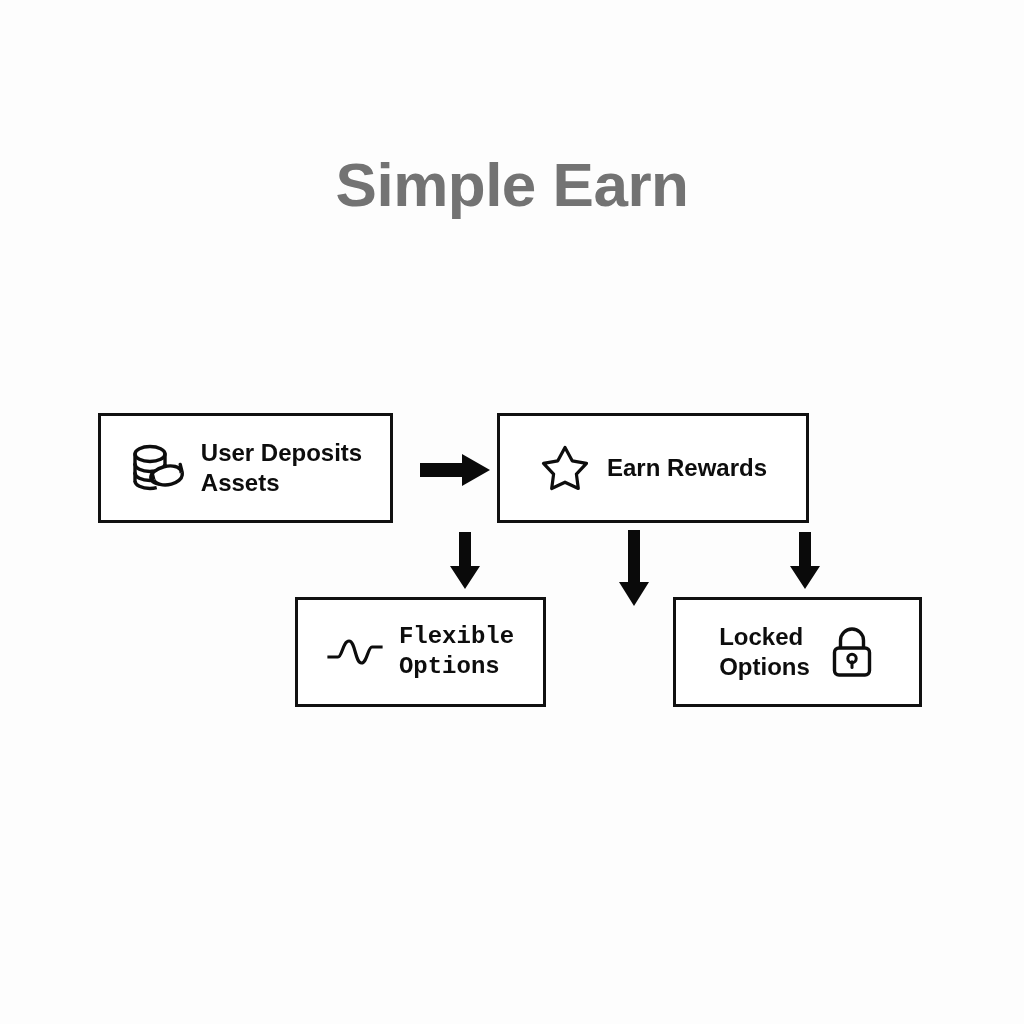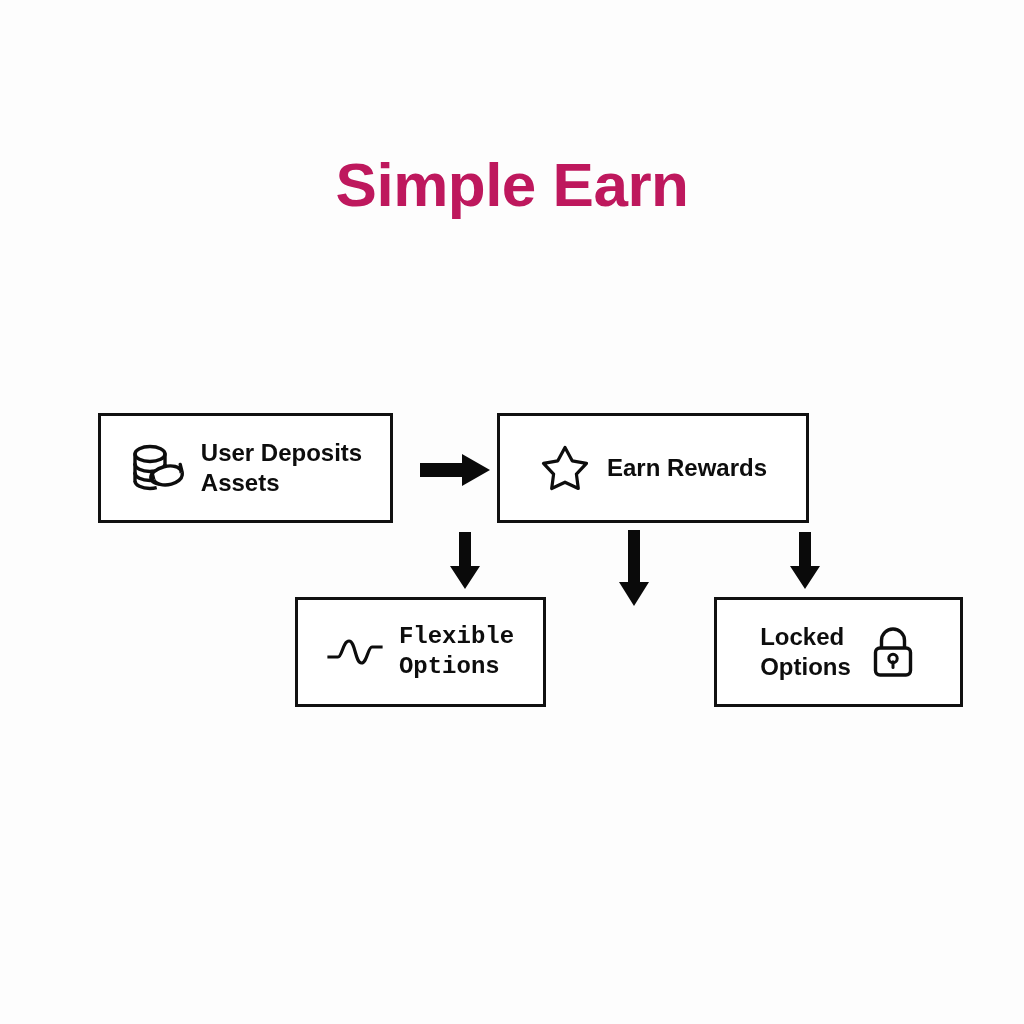--- a/index.html
+++ b/index.html
@@ -23,21 +23,21 @@
   .title {
     position: absolute;
     left: 0;
     top: 154px;
     width: 1024px;
     text-align: center;
     font-family: "Liberation Sans", sans-serif;
     font-size: 62px;
     font-weight: bold;
     letter-spacing: -0.5px;
-    color: #be185d;
+    color: #737373;
     line-height: 1.0;
     white-space: nowrap;
   }
   
   .node {
     position: absolute;
     box-sizing: border-box;
     background: #ffffff;
     border: 3px solid #111111;
     display: flex;
@@ -68,21 +68,21 @@
   .node-icon {
     display: block;
     flex: 0 0 auto;
     line-height: 0;
   }
 
   
   #node-deposits { left: 98px;  top: 413px; width: 295px; height: 110px; }
   #node-rewards  { left: 497px; top: 413px; width: 312px; height: 110px; }
   #node-flexible { left: 295px; top: 597px; width: 251px; height: 110px; }
-  #node-locked   { left: 714px; top: 597px; width: 249px; height: 110px; justify-content: center; }
+  #node-locked   { left: 673px; top: 597px; width: 249px; height: 110px; justify-content: center; }
 
   
   #node-deposits .node-label { text-align: left; }
   #node-rewards  .node-label { text-align: left; }
   #node-flexible .node-label { text-align: left; font-family: Liberation Mono, monospace; }
   #node-locked   .node-label { text-align: left; }
 
   
   .arrow {
     position: absolute;

